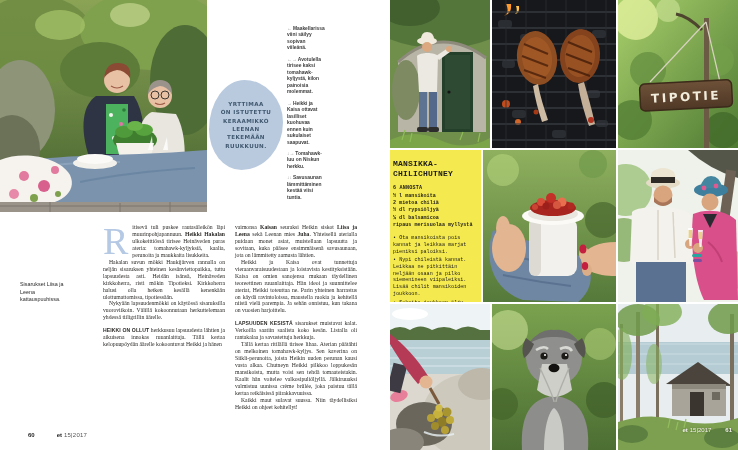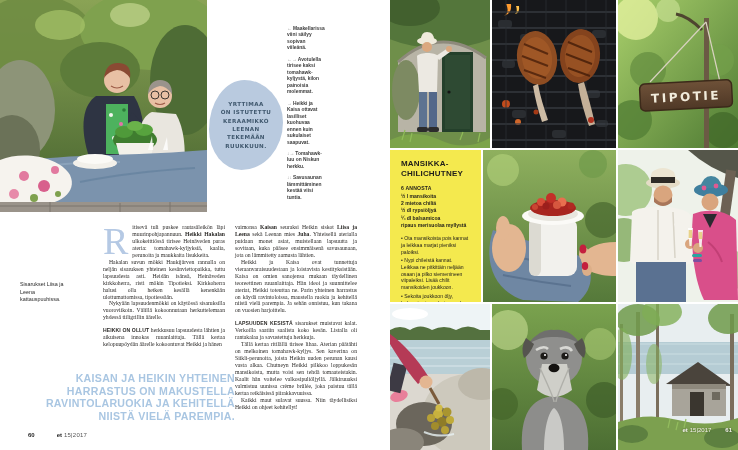--- a/index.html
+++ b/index.html
@@ -33,22 +33,22 @@
         font-family:"Liberation Sans",sans-serif;font-weight:bold;font-size:10.6px;
         line-height:1.2;color:#a9c6e2;letter-spacing:.3px;}
   .folio-left{position:absolute;left:28px;top:432px;font-family:"Liberation Sans",sans-serif;
         font-size:6px;color:#1d1d1d;}
   .folio-left .pageno{font-weight:bold;margin-right:22px;}
   .folio-left .mag{font-weight:bold;}
   .folio-left .issue{color:#555;margin-left:2px;letter-spacing:.2px;}
 
   
   .recipe-card{position:absolute;left:390px;top:150px;width:91px;height:152px;background:#f4e94e;
-        padding:9px 11px;box-sizing:border-box;overflow:hidden;
-        font-family:Liberation Sans, sans-serif;color:#1f1d1a;}
+        padding:9px 3px;box-sizing:border-box;overflow:hidden;
+        font-family:Liberation Mono, monospace;color:#1f1d1a;}
   .recipe-title{font-size:8px;font-weight:bold;letter-spacing:.2px;line-height:1.25;margin:0 0 6px 0;}
   .recipe-servings{font-size:5.1px;font-weight:bold;margin:0 0 2px 0;letter-spacing:.2px;}
   .recipe-ing{font-size:5.1px;font-weight:bold;line-height:1.42;}
   .recipe-steps{margin:6px 0 0 0;padding:0;list-style:none;font-size:5.1px;line-height:1.32;}
   .recipe-steps li{margin-bottom:2px;}
   .recipe-steps li::before{content:"• ";}
 
   
   .sign-text{font-family:"DejaVu Sans",sans-serif;font-weight:bold;fill:#f2ecdc;
         font-size:12px;letter-spacing:2.5px;}
@@ -155,21 +155,20 @@
     </div>
     <div class="col">
       <p class="noindent">vaimonsa <span class="bold">Kaisan</span> seuraksi Heikin siskot <span class="bold">Liisa ja Leena</span> sekä Leenan mies <span class="bold">Juha</span>. Yhteisellä aterialla puidaan monet asiat, muistellaan lapsuutta ja sovitaan, kuka pääsee ensimmäisenä savusaunaan, jota on lämmitetty aamusta lähtien.</p>
       <p>Heikki ja Kaisa ovat tunnettuja vieraanvaraisuudestaan ja loistavista kestityksistään. Kaisa on omien sanojensa mukaan täydellinen teoreettinen ruuanlaittaja. Hän ideoi ja suunnittelee ateriat, Heikki toteuttaa ne. Parin yhteinen harrastus on käydä ravintoloissa, maustella ruokia ja kehitellä niistä vielä parempia. Ja sehän onnistuu, kun takana on vuosien harjoittelu.</p>
       <p class="noindent" style="margin-top:6px;"><span class="lead">LAPSUUDEN KESISTÄ</span> sisarukset muistavat kalat. Verkoilla saatiin saalista koko kesän. Listalla oli rantakalaa ja savustettuja herkkuja.</p>
       <p>Tällä kertaa ritilällä tirisee lihaa. Aterian päätähti on melkoinen tomahawk-kyljys. Sen kaverina on Siikli-perunoita, joista Heikin uuden perunan kausi vasta alkaa. Chutneyn Heikki pilkkoo loppukesän mansikoista, mutta voisi sen tehdä tomaateistakin. Kaalit hän voitelee valkosipuliöljyllä. Jälkiruuaksi valmistuu uunissa crème brûlée, joka paistuu tällä kertaa reikäisissä piirakkavuuissa.</p>
       <p>Kaikki maut sulavat suussa. Niin täydellisiksi Heikki on ohjeet kehitellyt!</p>
     </div>
   </div>
 
-  <div class="pull-quote">KAISAN JA HEIKIN YHTEINEN HARRASTUS ON MAKUSTELLA RAVINTOLARUOKIA JA KEHITELLÄ NIISTÄ VIELÄ PAREMPIA.</div>
 
   <div class="folio-left">
     <span class="pageno">60</span><span class="mag">et</span><span class="issue">15|2017</span>
   </div>
 
   <div class="photo" style="left:390px;top:0;width:100px;height:148px;">
     <svg width="100" height="148" viewBox="0 0 100 148">
       <rect width="100" height="148" fill="#6f8f4a"></rect>
       <ellipse cx="50" cy="14" rx="75" ry="34" fill="#54763b"></ellipse>
       <ellipse cx="20" cy="8" rx="30" ry="18" fill="#42602e"></ellipse>

